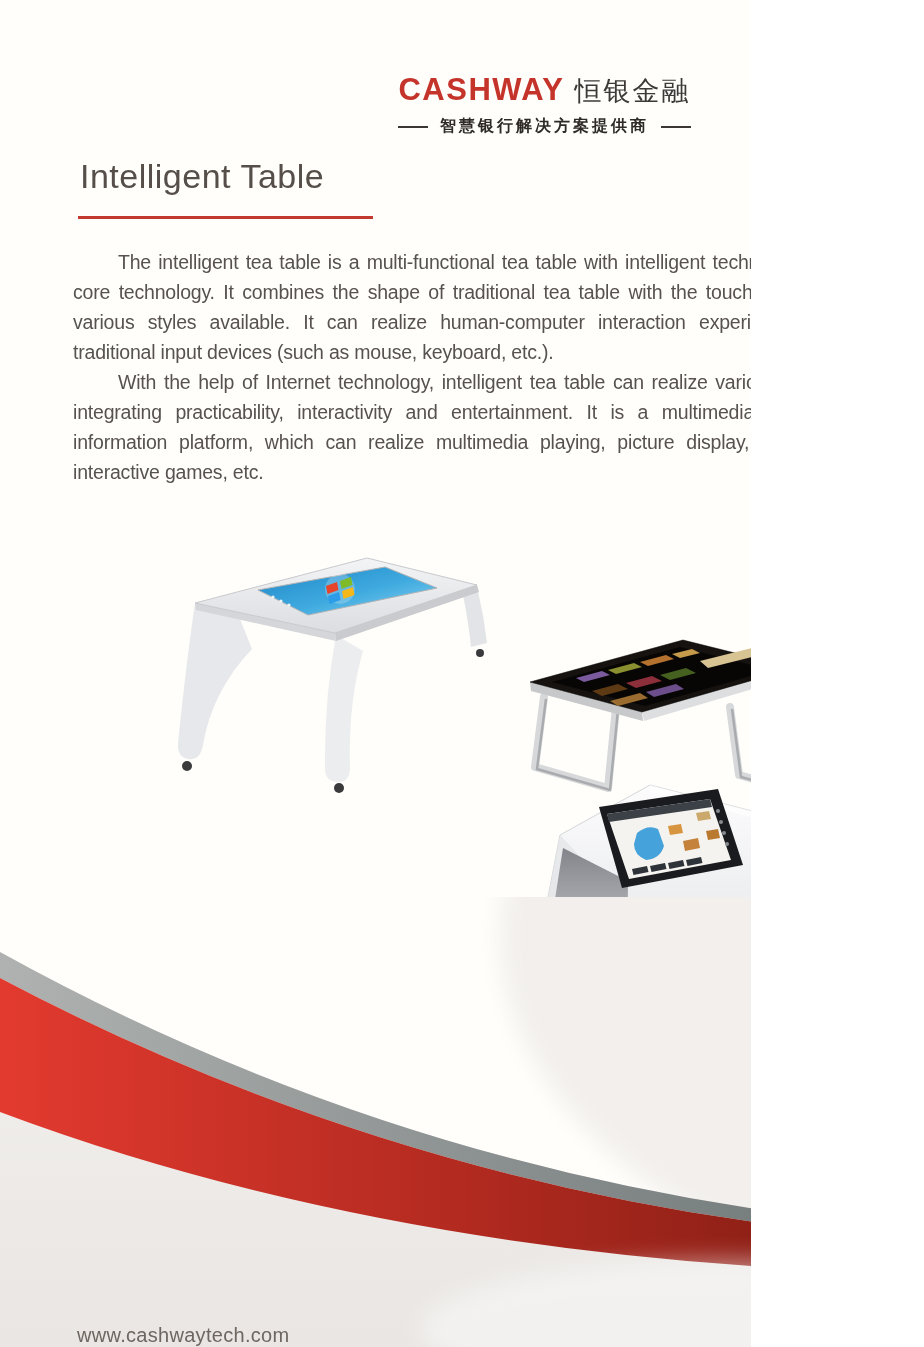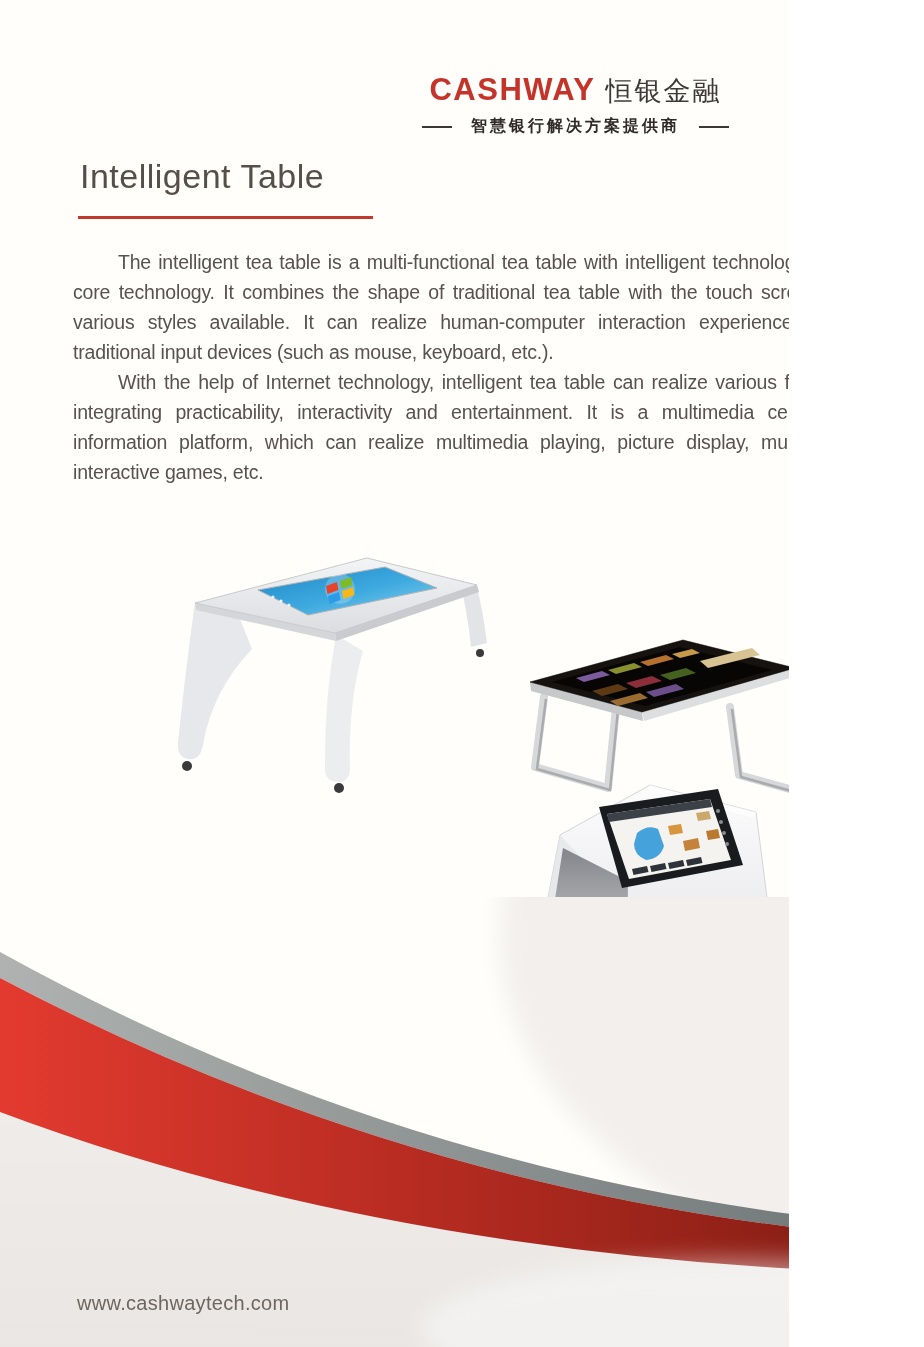--- a/index.html
+++ b/index.html
@@ -1,36 +1,36 @@
 <!DOCTYPE html>
 <html><head>
 <meta charset="utf-8">
 <style>
   html,body{margin:0;padding:0;}
   .page{position:relative;width:751px;height:1347px;background:#FFFEFA;overflow:hidden;
-        font-family:"Liberation Sans",sans-serif;padding-left:38px;}
+        font-family:"Liberation Sans",sans-serif;}
   
   .logo{position:absolute;top:72px;right:60px;text-align:center;}
   .logo-row{display:flex;align-items:baseline;justify-content:center;gap:10px;white-space:nowrap;}
   .brand{font-size:31px;font-weight:bold;color:#C5342B;letter-spacing:1.5px;}
   .brand-cn{font-size:27px;font-weight:normal;color:#3D3938;letter-spacing:2px;font-family:"DejaVu Sans",sans-serif;}
-  .tagline-row{display:flex;align-items:center;justify-content:center;gap:19px;margin-top:7px;}
+  .tagline-row{display:flex;align-items:center;justify-content:center;gap:12px;margin-top:7px;}
   .dash{width:30px;height:2px;background:#3B3735;}
   .tagline{font-size:16px;font-weight:bold;color:#2E2A28;letter-spacing:3px;font-family:"DejaVu Serif",serif;white-space:nowrap;}
   
   h1{position:absolute;left:76px;top:153px;margin:4px;font-size:34px;font-weight:400;color:#554E49;letter-spacing:.5px;}
   .title-underline{position:absolute;left:78px;top:216px;width:295px;height:3px;background:#C23A2E;}
   
   .body-text{position:absolute;left:73px;top:247px;width:793px;font-size:19.5px;line-height:30px;
              color:#575250;text-align:justify;letter-spacing:-0.2px;}
   .body-text p{margin:0;text-indent:45px;}
   
   .products{position:absolute;left:140px;top:545px;width:680px;height:470px;}
   .swoosh{position:absolute;left:0;top:897px;width:924px;height:450px;}
-  .footer{position:absolute;left:77px;top:1292px;font-size:20px;color:#6E6761;letter-spacing:.3px;}
+  .footer{position:absolute;left:77px;top:1324px;font-size:20px;color:#6E6761;letter-spacing:.3px;}
 </style>
 </head>
 <body>
 
 <div class="page">
 
   <header class="logo">
     <div class="logo-row">
       <span class="brand">CASHWAY</span>
       <span class="brand-cn">恒银金融</span>

